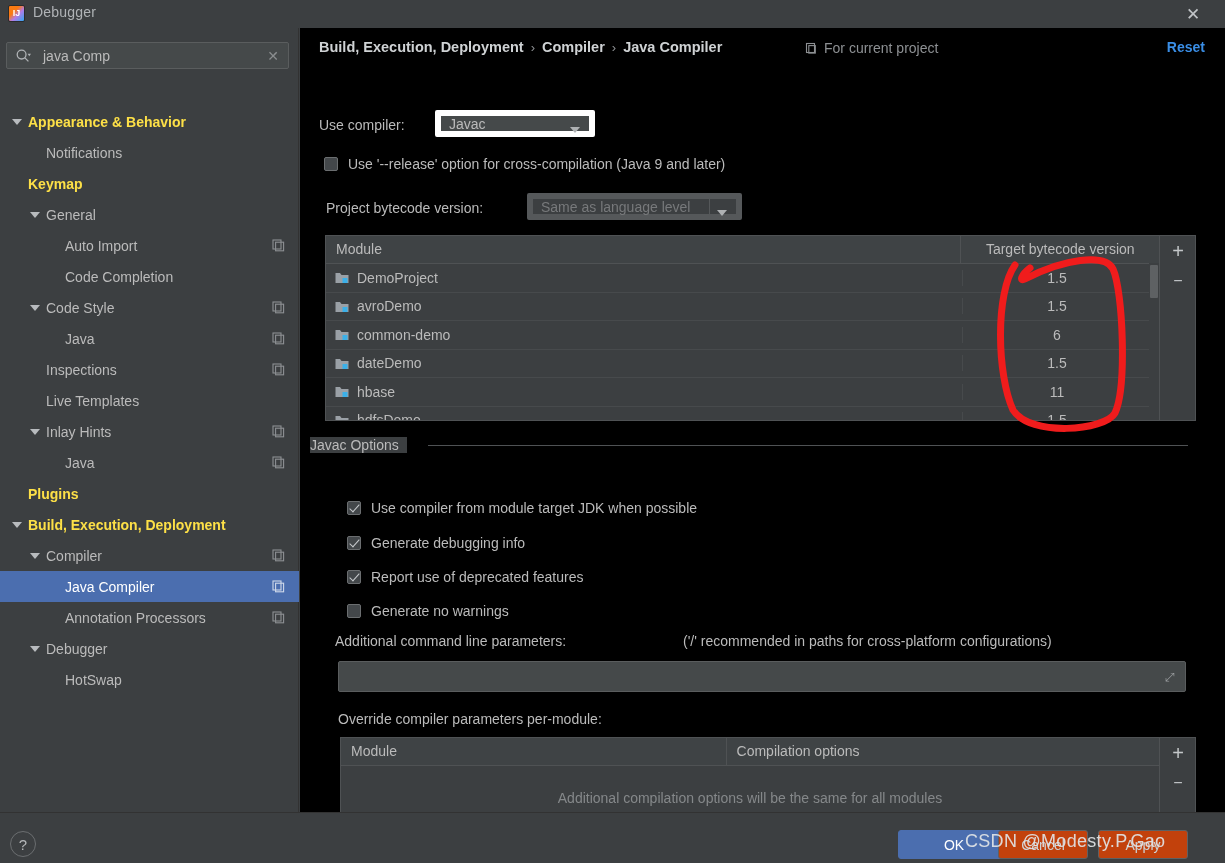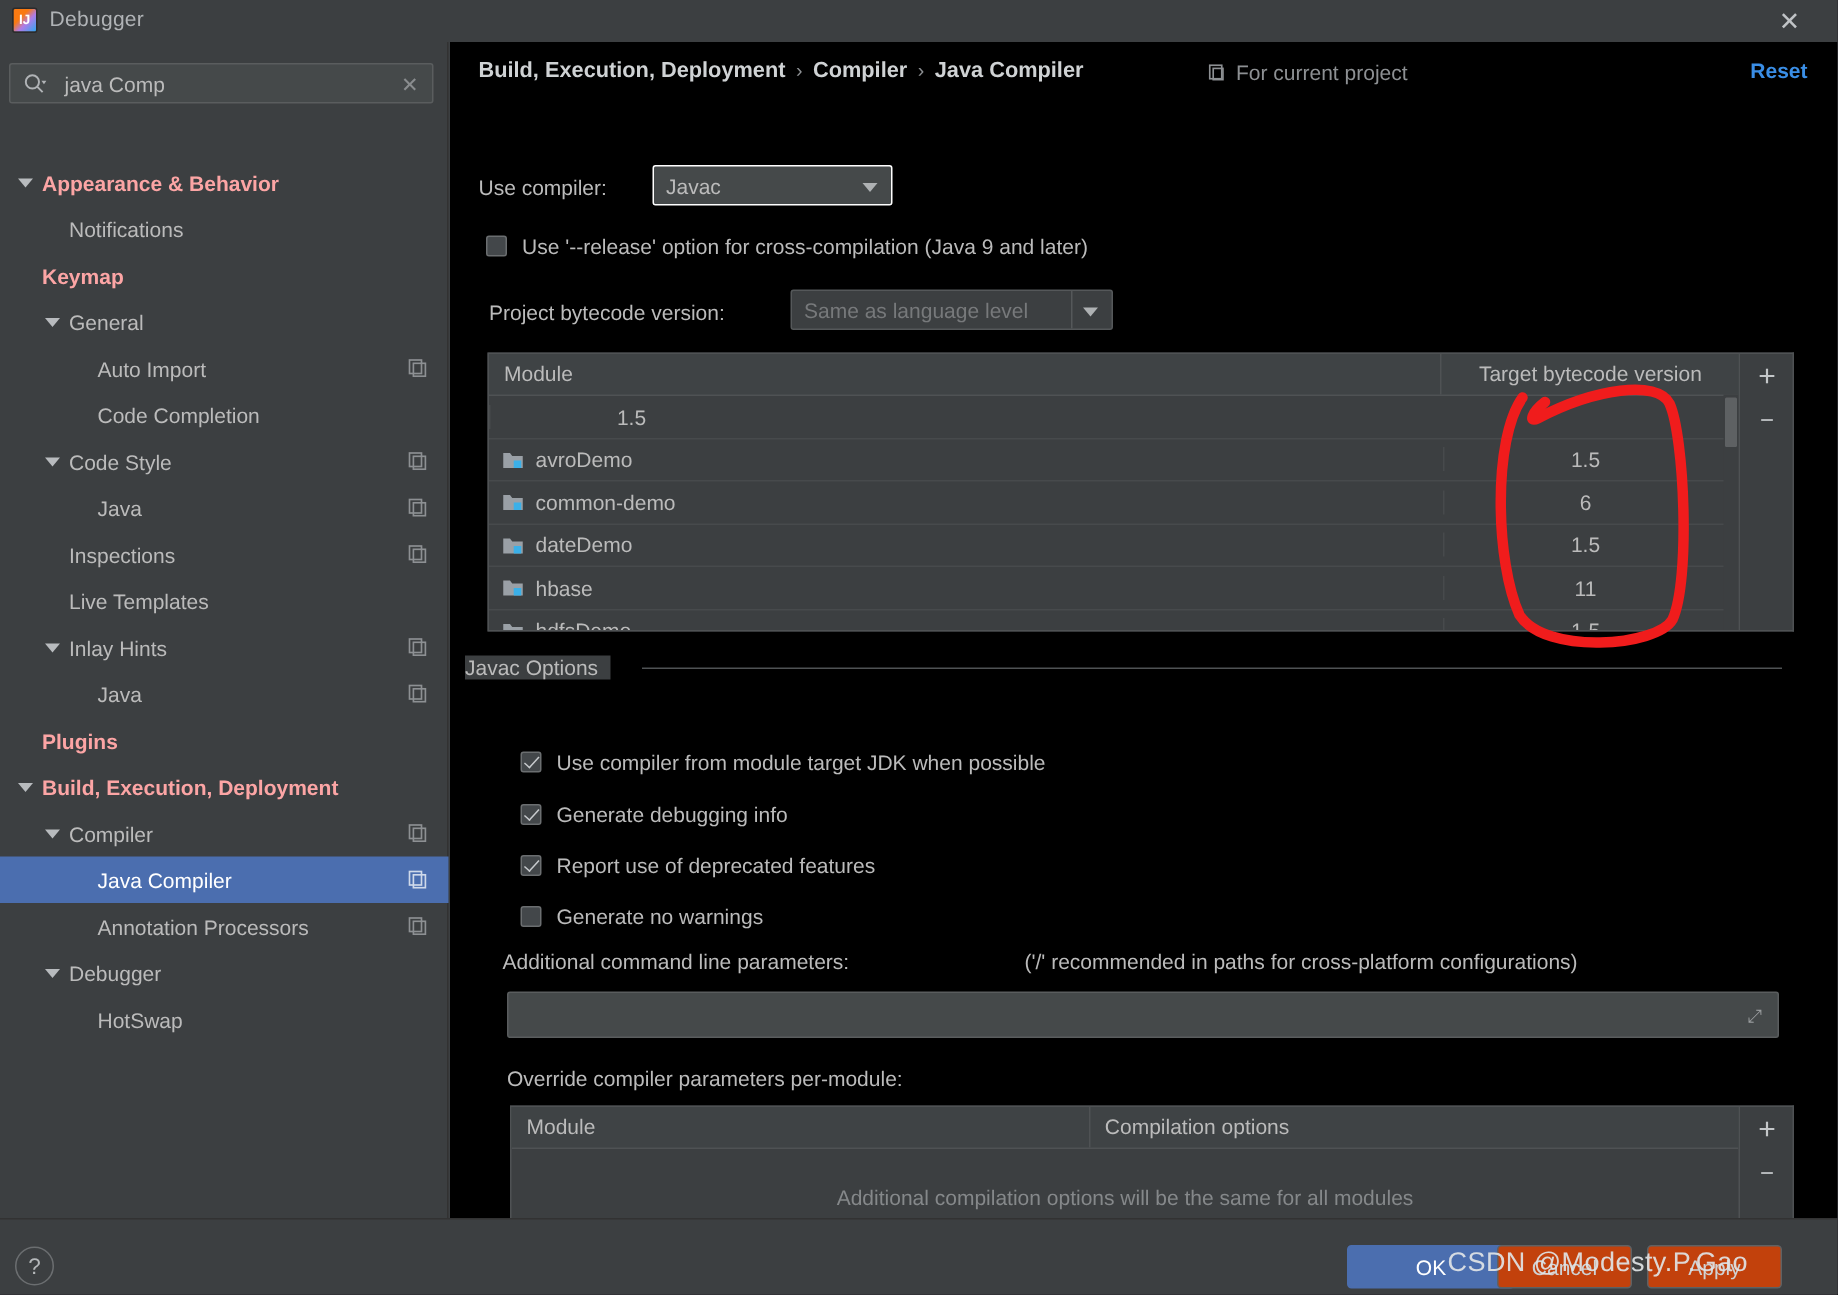--- a/index.html
+++ b/index.html
@@ -78,21 +78,21 @@
   }
   .tree-row.selected { background: #4b6eaf; }
   .tree-row.selected .t-label { color: #ffffff; }
   .tree-row .arrow {
     position: absolute; width: 0; height: 0;
     border-left: 5px solid transparent;
     border-right: 5px solid transparent;
     border-top: 6px solid #b8bbbe;
   }
   .t-label { position: absolute; }
-  .t-label.bold { font-weight: bold; color: #fca5a5; }
+  .t-label.bold { font-weight: bold; color: #fde047; }
   .copy-icon {
     position: absolute; right: 14px; top: 9px;
     width: 13px; height: 13px;
   }
 
   
   .content {
     position: absolute; left: 300px; top: 28px;
     width: 925px; height: 784px;
     background: #000000;
@@ -114,21 +114,21 @@
   .reset-link {
     position: absolute; right: 20px; top: 11px;
     font-size: 14px; font-weight: bold; color: #3a8ee6; cursor: default;
   }
 
   .lbl { position: absolute; font-size: 14px; color: #bbbbbb; white-space: nowrap; }
 
   
   .combo {
     position: absolute; height: 27px;
-    background: #45494a; border: 1px solid #ffffff;
+    background: #45494a; border: 6px solid #ffffff;
     border-radius: 2px; box-sizing: border-box;
     display: flex; align-items: center; cursor: default;
   }
   .combo.disabled { background: #3c3f41; border-color: #55585a; }
   .combo .val { padding-left: 8px; font-size: 14px; color: #bbbbbb; white-space: nowrap; }
   .combo.disabled .val { color: #77797b; }
   .combo .caret {
     position: absolute; right: 9px; top: 11px;
     width: 0; height: 0;
     border-left: 5px solid transparent;
@@ -424,20 +424,27 @@
 
     <div class="lbl" style="left:26px; top:208px;">Per-module bytecode version:</div>
 
     <div class="table-box" style="left:25px; top:207px; width:835px; height:186px;">
       <div class="th-row">
         <div class="th" id="mt-col0" style="width:636px;">Module</div>
         <div class="th split" id="mt-col1" style="width:199px; padding-left:0; text-align:center;">Target bytecode version</div>
       </div>
       <div id="module-rows">
           <div class="tr-row">
+            <div class="td-mod" style="width: 636px;">
+              <svg class="mod-icon" viewBox="0 0 15 13">
+                <path d="M0.5 2 L0.5 12 L13.5 12 L13.5 4 L6.5 4 L5 2 Z" fill="#9aa0a6"></path>
+                <rect x="7.5" y="7" width="5" height="5" fill="#3bb0e8"></rect>
+              </svg>
+              <span>DemoProject</span>
+            </div>
             <div class="td-ver" style="width: 189px;">1.5</div>
           </div>
           <div class="tr-row">
             <div class="td-mod" style="width: 636px;">
               <svg class="mod-icon" viewBox="0 0 15 13">
                 <path d="M0.5 2 L0.5 12 L13.5 12 L13.5 4 L6.5 4 L5 2 Z" fill="#9aa0a6"></path>
                 <rect x="7.5" y="7" width="5" height="5" fill="#3bb0e8"></rect>
               </svg>
               <span>avroDemo</span>
             </div>

